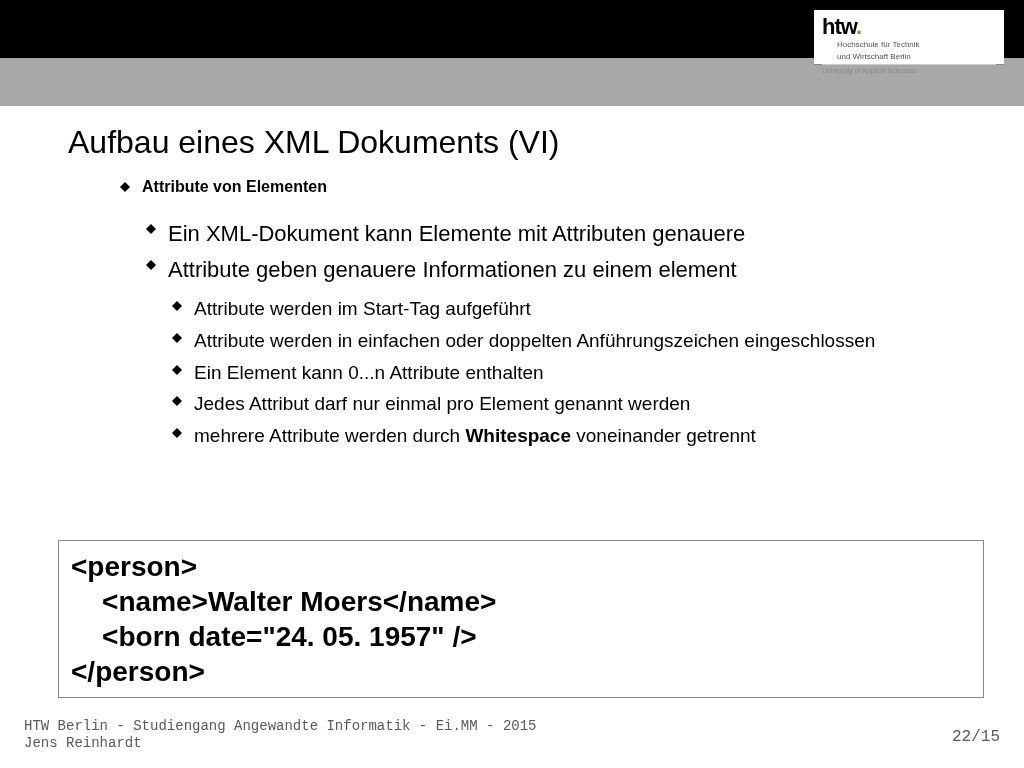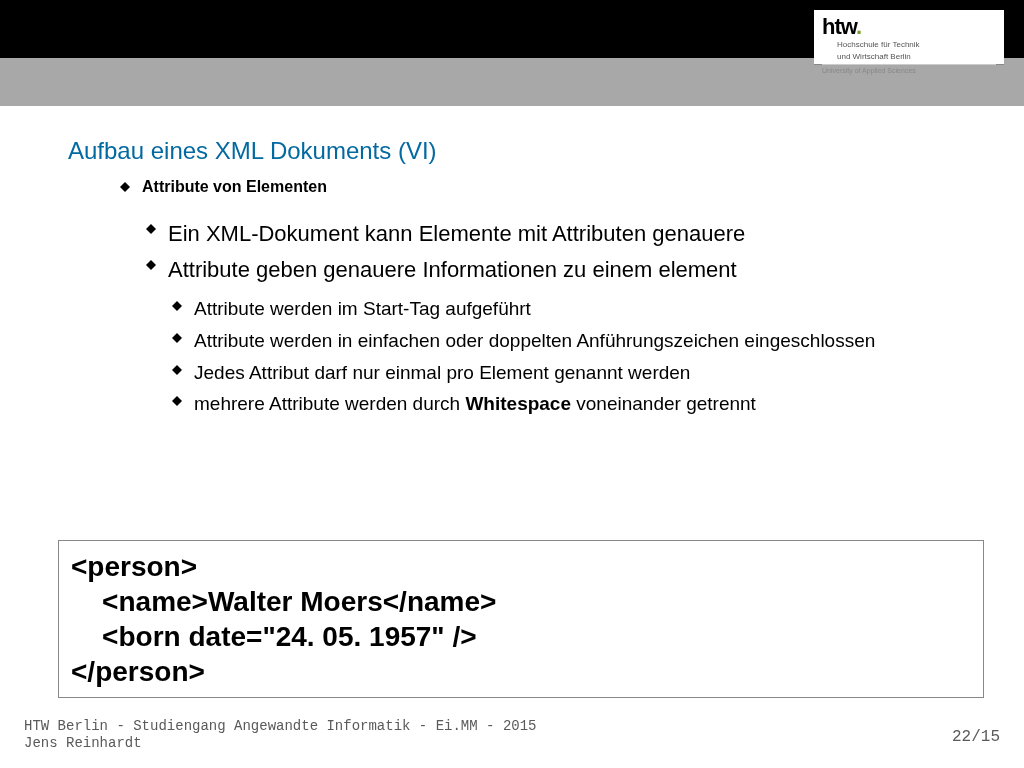--- a/index.html
+++ b/index.html
@@ -7,21 +7,21 @@
   .slide { position: relative; width: 1024px; height: 768px; }
 
   .top-black { position: absolute; top: 0; left: 0; width: 100%; height: 58px; background: #000; }
   .top-grey  { position: absolute; top: 58px; left: 0; width: 100%; height: 48px; background: #a8a8a8; }
   .logo-block { position: absolute; top: 10px; right: 20px; width: 190px; height: 55px; background: #fff; border-bottom: 1px solid #888; padding: 6px 8px 4px 8px; z-index: 5; }
   .logo-main { font-size: 22px; font-weight: 900; letter-spacing: -1px; color: #000; line-height: 1; }
   .logo-main .dot { color: #7a9a2e; }
   .logo-sub { font-size: 8px; color: #555; line-height: 1.2; margin-top: 2px; padding-left: 15px; }
   .logo-sub2 { font-size: 7px; color: #888; margin-top: 3px; border-top: 1px solid #ccc; padding-top: 2px; }
 
-  .title { position: absolute; top: 137px; left: 68px; font-size: 24px; font-weight: 400; color: #0369a1; }
+  .title { position: absolute; top: 124px; left: 68px; font-size: 32px; font-weight: 400; color: #000000; }
 
   .content { position: absolute; top: 178px; left: 120px; right: 40px; }
   .l1 { font-size: 16px; font-weight: 700; margin-bottom: 24px; position: relative; padding-left: 22px; }
   .l2 { font-size: 22px; font-weight: 400; margin-bottom: 8px; margin-left: 26px; position: relative; padding-left: 22px; line-height: 1.25; }
   .l3 { font-size: 19px; font-weight: 400; margin-bottom: 8px; margin-left: 52px; position: relative; padding-left: 22px; line-height: 1.25; }
   .bullet { position: absolute; left: 0; top: 4px; width: 10px; height: 10px; }
   .bullet svg { width: 10px; height: 10px; display: block; }
   .bold { font-weight: 700; }
 
   .code-box { position: absolute; left: 58px; right: 40px; top: 540px; border: 1px solid #888; padding: 8px 12px 8px 12px; font-family: Arial, Helvetica, sans-serif; }
@@ -93,20 +93,28 @@
           </svg>
         </span>
       <span>Attribute werden in einfachen oder doppelten Anführungszeichen eingeschlossen</span>
     </div>
     <div class="l3">
       <span class="bullet">
           <svg viewBox="0 0 10 10">
             <polygon points="5,0 10,5 5,10 0,5" fill="#000"></polygon>
           </svg>
         </span>
+      <span>Ein Element kann 0...n Attribute enthalten</span>
+    </div>
+    <div class="l3">
+      <span class="bullet">
+          <svg viewBox="0 0 10 10">
+            <polygon points="5,0 10,5 5,10 0,5" fill="#000"></polygon>
+          </svg>
+        </span>
       <span>Jedes Attribut darf nur einmal pro Element genannt werden</span>
     </div>
     <div class="l3">
       <span class="bullet">
           <svg viewBox="0 0 10 10">
             <polygon points="5,0 10,5 5,10 0,5" fill="#000"></polygon>
           </svg>
         </span>
       <span>mehrere Attribute werden durch </span><span class="bold">Whitespace</span><span> voneinander getrennt</span>
     </div>

